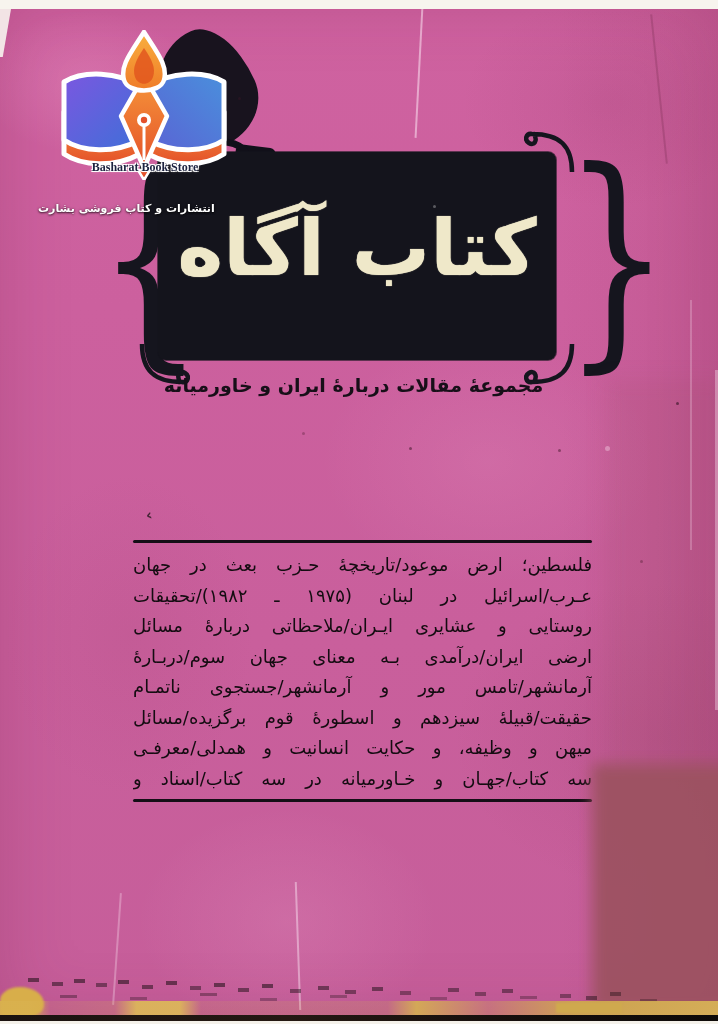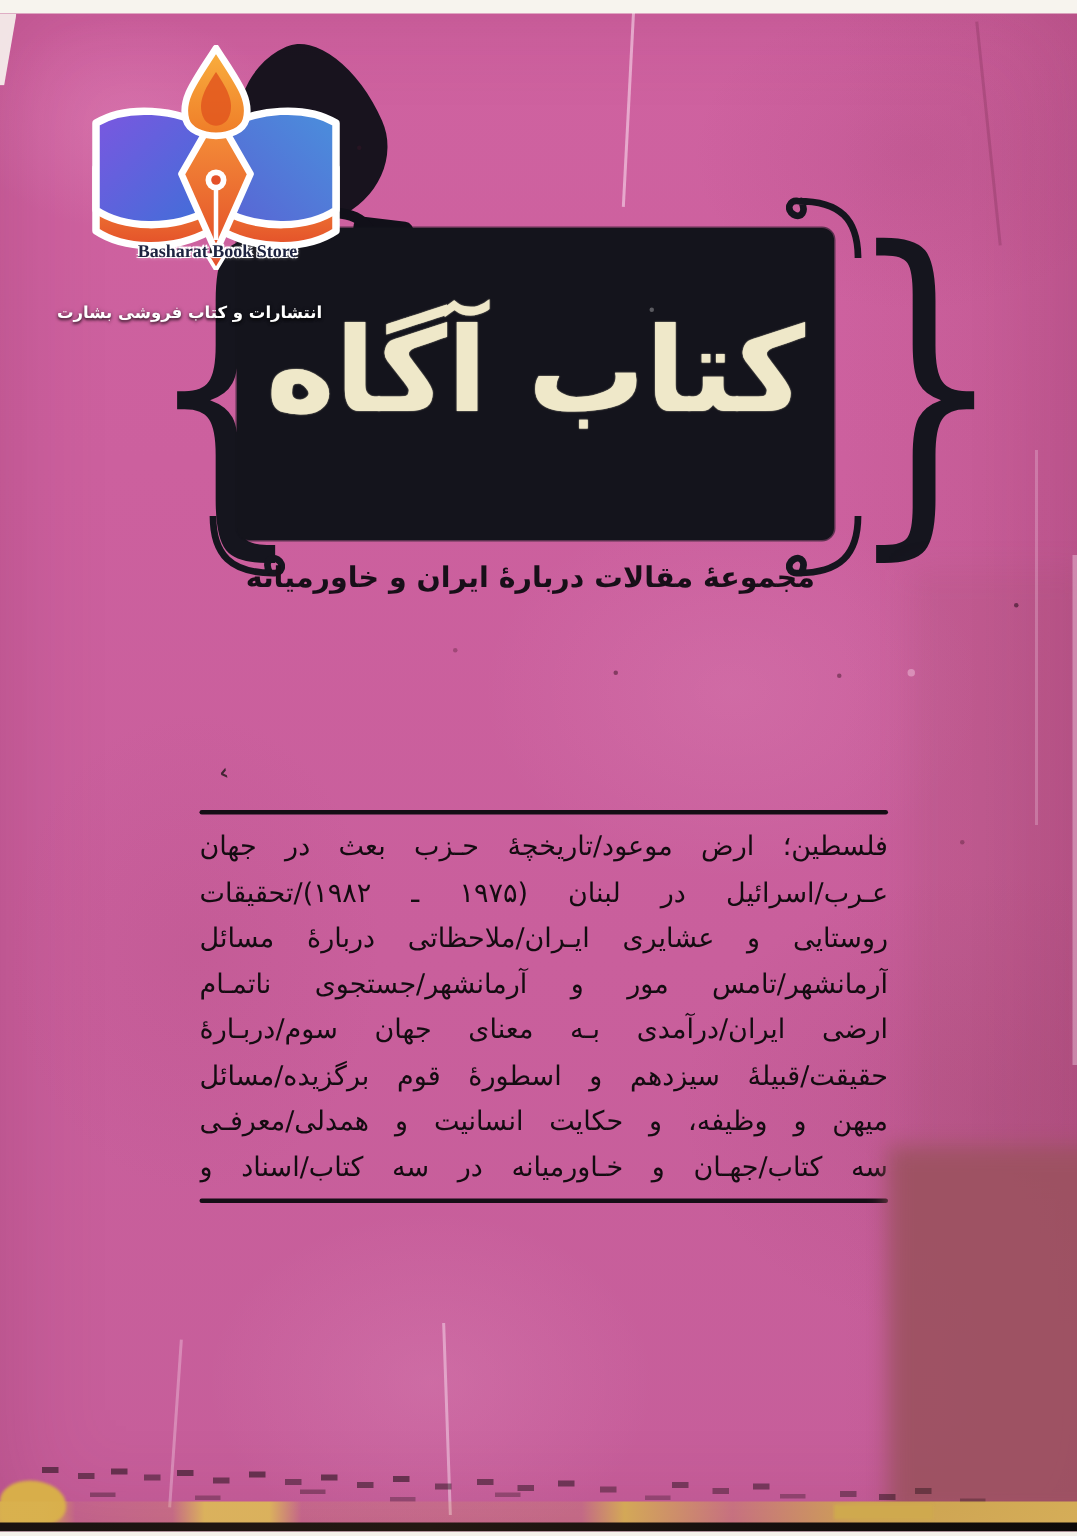--- a/index.html
+++ b/index.html
@@ -172,22 +172,22 @@
 
   <div class="abs subtitle">مجموعهٔ مقالات دربارهٔ ایران و خاورمیانه</div>
 
   <div class="abs ink-mark">‹</div>
 
   <div class="abs contents">
     <div class="rule rule-top"></div>
     <div class="bline">فلسطین؛ ارض موعود/تاریخچهٔ حـزب بعث در جهان</div>
     <div class="bline">عـرب/اسرائیل در لبنان (۱۹۷۵ ـ ۱۹۸۲)/تحقیقات</div>
     <div class="bline">روستایی و عشایری ایـران/ملاحظاتی دربارهٔ مسائل</div>
+    <div class="bline">ارضی ایران/درآمدی بـه معنای جهان سوم/دربـارهٔ</div>
     <div class="bline">آرمانشهر/تامس مور و آرمانشهر/جستجوی ناتمـام</div>
-    <div class="bline">ارضی ایران/درآمدی بـه معنای جهان سوم/دربـارهٔ</div>
     <div class="bline">حقیقت/قبیلهٔ سیزدهم و اسطورهٔ قوم برگزیده/مسائل</div>
     <div class="bline">میهن و وظیفه، و حکایت انسانیت و همدلی/معرفـی</div>
     <div class="bline">سه کتاب/جهـان و خـاورمیانه در سه کتاب/اسناد و</div>
     <div class="rule rule-bottom"></div>
   </div>
 
   <div class="abs stain2"></div>
   <div class="abs stain"></div>
   <div class="abs crease c1"></div>
   <div class="abs crease c2"></div>

